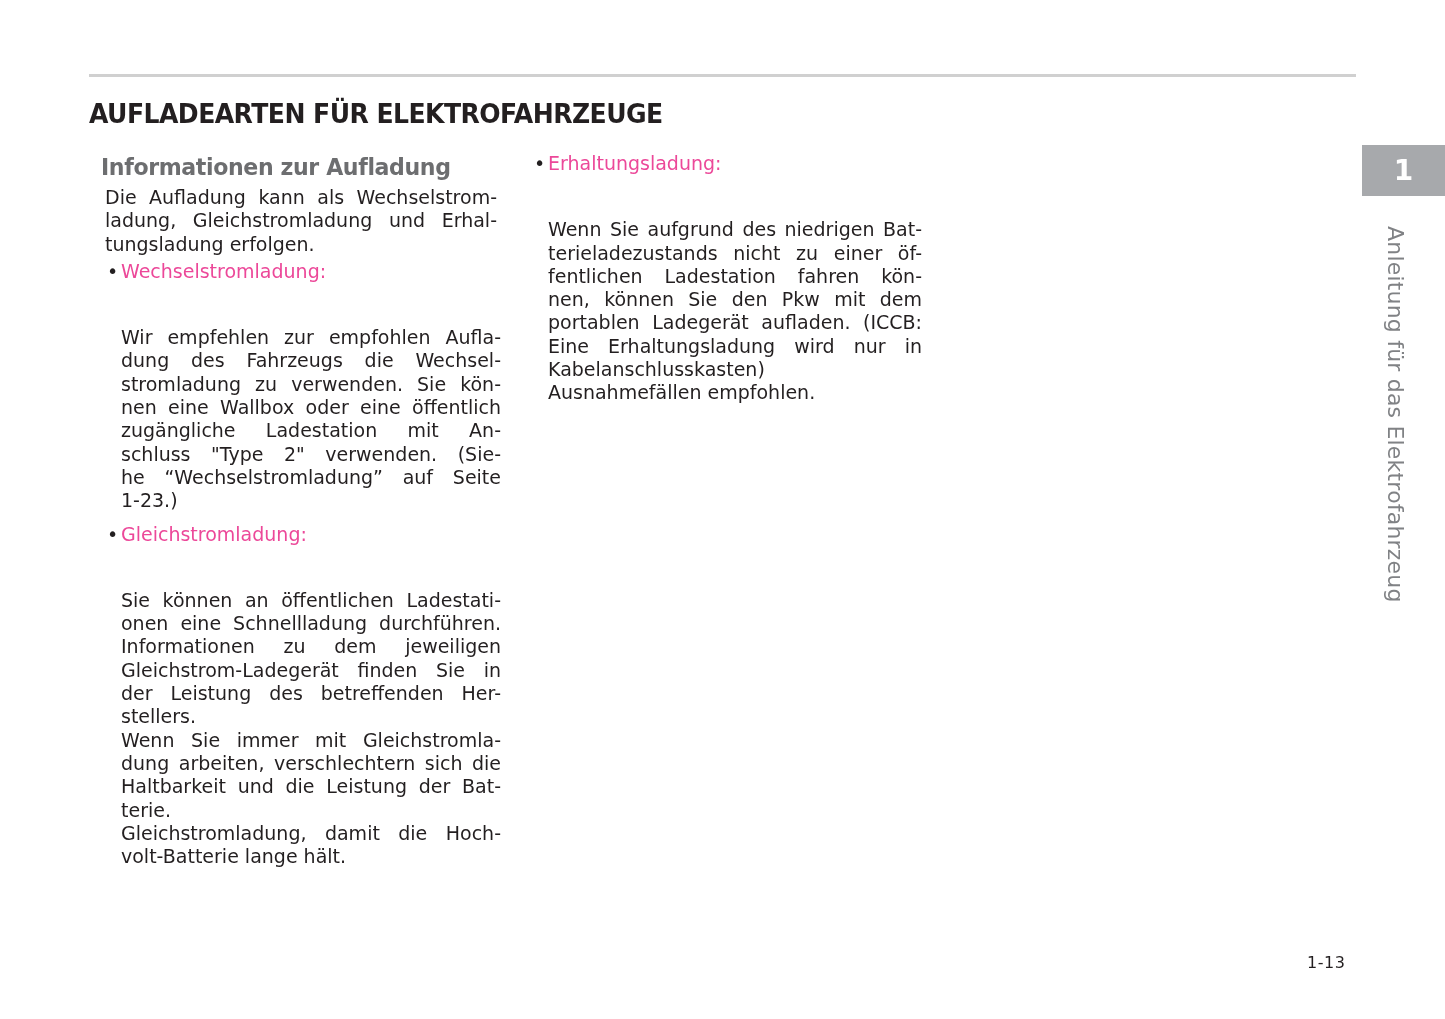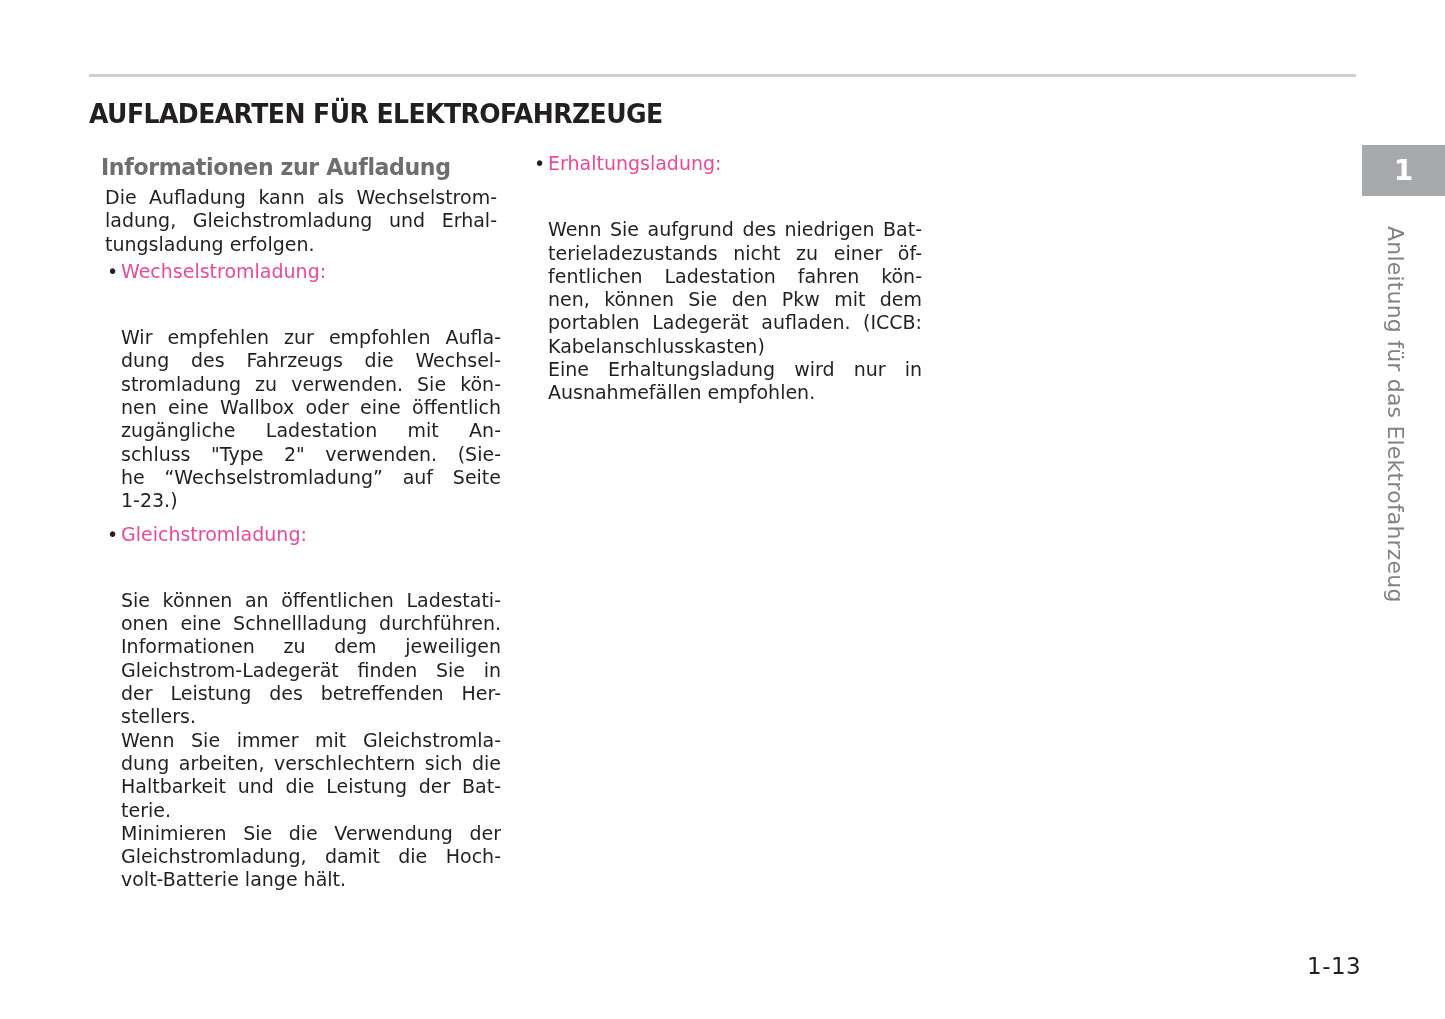--- a/index.html
+++ b/index.html
@@ -124,21 +124,21 @@
       writing-mode: vertical-rl;
       font-size: 22px;
       color: #808285;
       white-space: nowrap;
       letter-spacing: 0.2px;
     }
     .page-number {
       position: absolute;
       left: 1307px;
       top: 953px;
-      font-size: 23px;
+      font-size: 16px;
       color: #231f20;
       letter-spacing: 0.5px;
     }
   </style>
 </head>
 <body>
 
 <div class="top-rule"></div>
 
 <h1 class="page-title">AUFLADEARTEN FÜR ELEKTROFAHRZEUGE</h1>
@@ -174,39 +174,38 @@
       <span class="line">Sie können an öffentlichen Ladestati-</span>
       <span class="line">onen eine Schnellladung durchführen.</span>
       <span class="line">Informationen zu dem jeweiligen</span>
       <span class="line">Gleichstrom-Ladegerät finden Sie in</span>
       <span class="line">der Leistung des betreffenden Her-</span>
       <span class="line last">stellers.</span>
       <span class="line">Wenn Sie immer mit Gleichstromla-</span>
       <span class="line">dung arbeiten, verschlechtern sich die</span>
       <span class="line">Haltbarkeit und die Leistung der Bat-</span>
       <span class="line last">terie.</span>
-      <span class="line">Minimieren Sie die Verwendung der</span>
       <span class="line">Gleichstromladung, damit die Hoch-</span>
       <span class="line last">volt-Batterie lange hält.</span>
     </div>
   </div>
 </div>
 
 <div class="col col-right">
   <div class="bullet">
     <span class="bullet-dot">•</span>
     <span class="bullet-title">Erhaltungsladung:</span>
     <div class="bullet-body">
       <span class="line">Wenn Sie aufgrund des niedrigen Bat-</span>
       <span class="line">terieladezustands nicht zu einer öf-</span>
       <span class="line">fentlichen Ladestation fahren kön-</span>
       <span class="line">nen, können Sie den Pkw mit dem</span>
       <span class="line">portablen Ladegerät aufladen. (ICCB:</span>
+      <span class="line">Eine Erhaltungsladung wird nur in</span>
       <span class="line last">Kabelanschlusskasten)</span>
-      <span class="line">Eine Erhaltungsladung wird nur in</span>
       <span class="line last">Ausnahmefällen empfohlen.</span>
     </div>
   </div>
 </div>
 
 <div class="chapter-tab">
   <span>1</span>
 </div>
 
 <div class="side-label">Anleitung für das Elektrofahrzeug</div>

